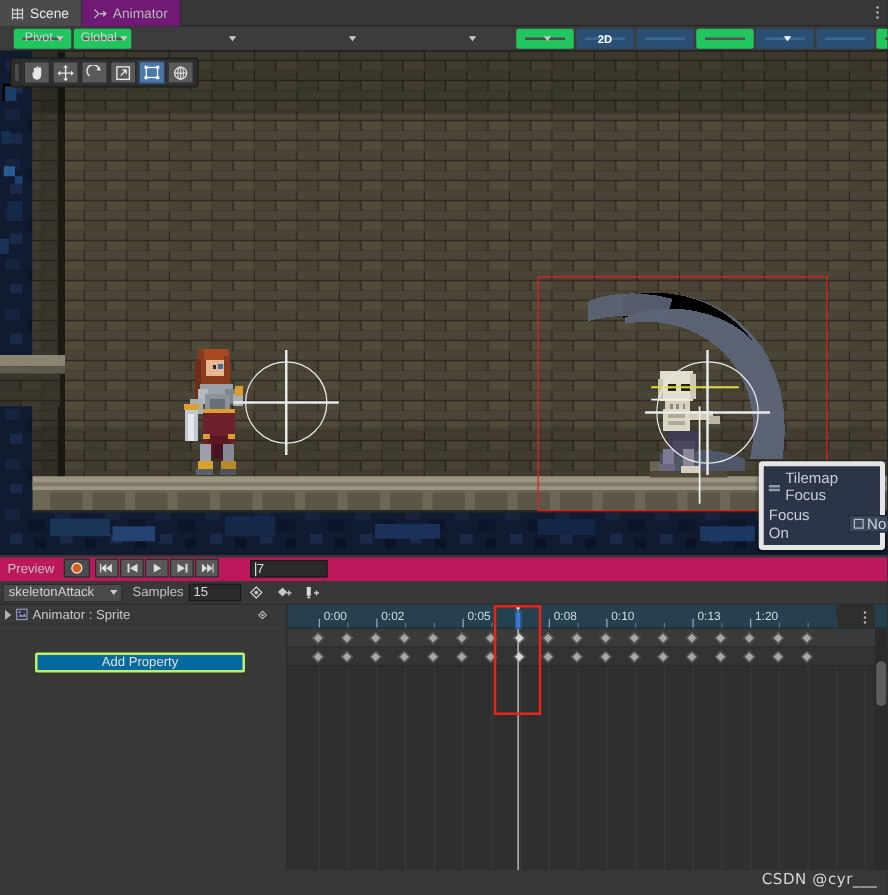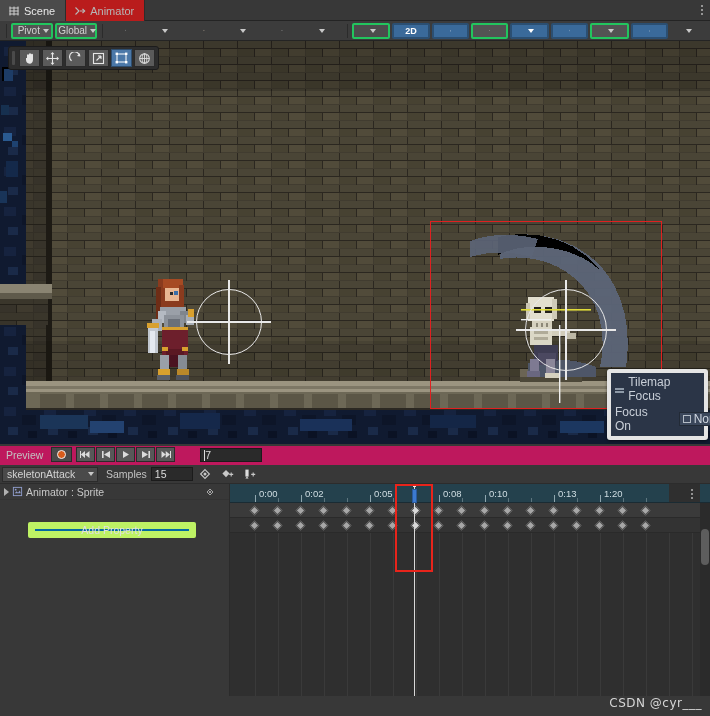--- a/index.html
+++ b/index.html
@@ -17,36 +17,36 @@
   .tabstrip {
     height: 21px; background: #383838;
     display: flex; align-items: stretch;
     border-bottom: 1px solid #242424;
     position: relative;
   }
   .tab {
     display: flex; align-items: center; gap: 4px;
     padding: 0 10px 0 8px; height: 21px;
     font-size: 11px; color: #b6b6b6;
-    background: #b91c1c;
+    background: #701a75;
     border-right: 1px solid #2c2c2c;
   }
   .tab.active { background: #4b4b4b; color: #e8e8e8; }
   .tab .ticon { width: 12px; height: 12px; display:block; }
 
   .toolbar {
     height: 20px; background: #3c3c3c;
     border-bottom: 1px solid #242424;
     display: flex; align-items: center; gap: 2px;
     padding: 0 3px;
   }
   .tb-sep { width: 1px; height: 14px; background: #2b2b2b; margin: 0 3px; }
   .tb-btn {
     height: 16px; min-width: 16px;
-    background: #535353; border: 2px solid #22c55e; border-radius: 2px;
+    background: #535353; border: 7px solid #22c55e; border-radius: 2px;
     display: flex; align-items: center; justify-content: center;
     gap: 3px; padding: 0 16px; color: #d2d2d2; font-size: 10px;
   }
   .tb-btn.flat { background: transparent; border-color: transparent; }
   .tb-btn.on { background: #3a6a9a; border-color: #2b4f72; color: #fff; }
   .caret { width:0;height:0;border-left:3px solid transparent;border-right:3px solid transparent;border-top:4px solid #c8c8c8; }
 
   
   .scene-wrap { position: relative; height: 403px; overflow: hidden; background: #0b1326; }
   .scene-bg { position: absolute; inset: 0; }
@@ -143,21 +143,21 @@
   .anim-body { position:relative; height: 212px; display:flex; }
   .anim-left { width: 230px; background:#383838; border-right:1px solid #2b2b2b; position:relative; }
   .prop-row {
     height: 16px; display:flex; align-items:center; gap:3px;
     padding-left: 4px; font-size:10.5px; color:#c8c8c8;
     border-bottom: 1px solid #333;
   }
   .fold { width:0;height:0;border-top:4px solid transparent;border-bottom:4px solid transparent;border-left:5px solid #b0b0b0; }
   .add-prop {
     position:absolute; left:28px; top:38px; width:168px; height:16px;
-    background:#0369a1; border:7px solid #bef264; border-radius:2px;
+    background:#0369a1; border:2px solid #bef264; border-radius:2px;
     display:flex;align-items:center;justify-content:center;
     font-size:10.5px; color:#e0e0e0;
   }
 
   .anim-right { position:relative; flex:1; background:#2d2d2d; overflow:hidden; }
   .ruler { position:relative; height:19px; background:#24414d; border-bottom:1px solid #1a2b33; }
   .ruler .tickmaj { position:absolute; bottom:0; width:1px; height:7px; background:#8fa6ae; }
   .ruler .tickmin { position:absolute; bottom:0; width:1px; height:4px; background:#5d757e; }
   .ruler .tlabel { position:absolute; bottom:3px; font-size:9.5px; color:#cfdde2; }
   .ruler .tlabel.dim { color:#5f6f74; }

